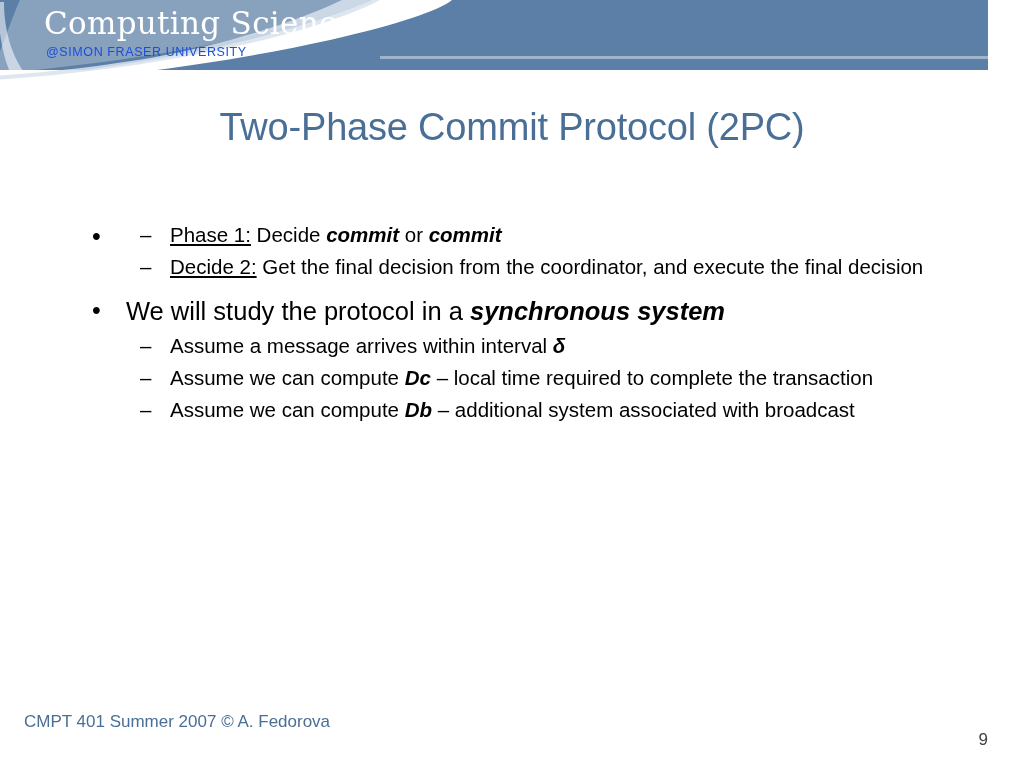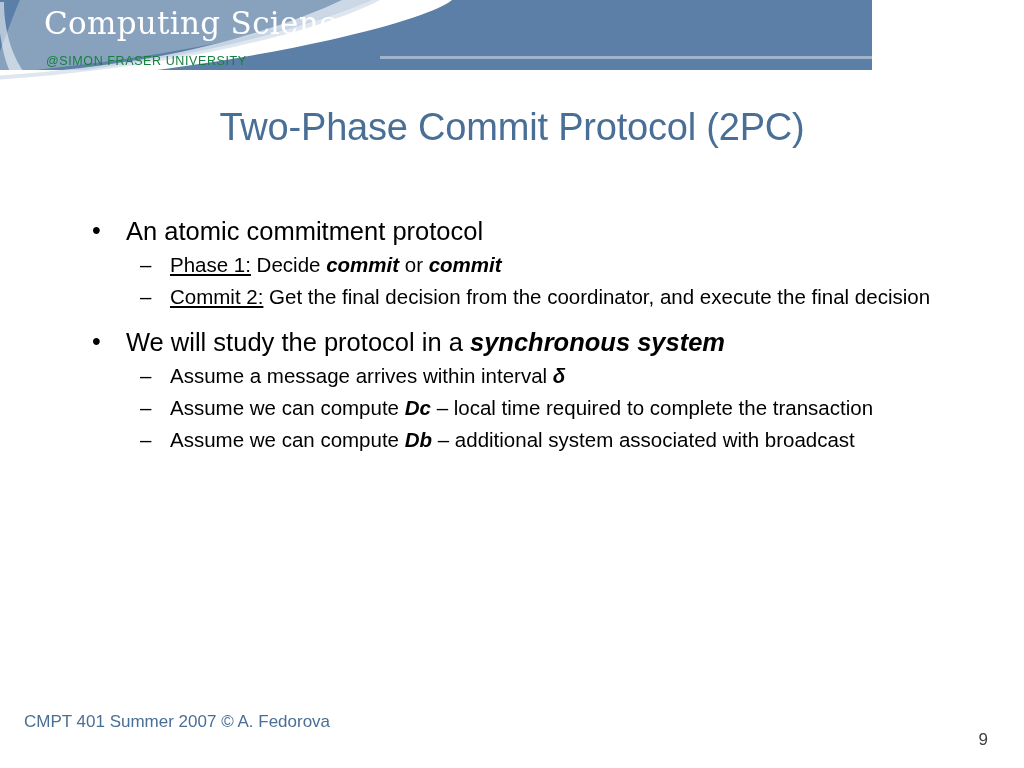--- a/index.html
+++ b/index.html
@@ -12,21 +12,21 @@
     background: #ffffff;
     font-family: "Liberation Sans", sans-serif;
     overflow: hidden;
     position: relative;
   }
 
   
   .header {
     position: absolute;
     top: 0; left: 0;
-    width: 872px;
+    width: 988px;
     height: 86px;
     overflow: hidden;
   }
   .header-svg { display: block; }
   .brand-text {
     position: absolute;
     left: 44px;
     top: 8px;
     color: #ffffff;
     line-height: 1;
@@ -34,25 +34,25 @@
   .brand-main {
     font-size: 31px;
     font-family: "DejaVu Serif", serif;
     font-weight: normal;
     letter-spacing: 0.3px;
     color: #ffffff;
     display: block;
   }
   .brand-sub {
     display: block;
-    margin-top: 16px;
+    margin-top: 7px;
     margin-left: 2px;
     font-size: 12.5px;
     letter-spacing: 0.6px;
-    color: #15803d;
+    color: #1d4ed8;
     font-family: "Liberation Sans", sans-serif;
   }
 
   
   .slide-title {
     position: absolute;
     top: 106px;
     left: 0;
     width: 1024px;
     text-align: center;
@@ -151,29 +151,28 @@
   </div>
 </div>
 
 <div class="slide-title">Two-Phase Commit Protocol (2PC)</div>
 
 <div class="content">
   <ul class="level1">
 
     <li class="l1">
       <span class="bullet">•</span>
-      <span>An atomic commitment protocol</span>
       <ul class="level2">
         <li class="l2">
           <span class="dash">–</span>
           <span class="u">Phase 1:</span><span> Decide </span><span class="b">commit</span><span> or </span><span class="b">commit</span>
         </li>
         <li class="l2">
           <span class="dash">–</span>
-          <span class="u">Commit 2:</span><span> Get the final decision from the coordinator, and execute the final decision</span>
+          <span class="u">Decide 2:</span><span> Get the final decision from the coordinator, and execute the final decision</span>
         </li>
       </ul>
     </li>
 
     <li class="l1 gap-top">
       <span class="bullet">•</span>
       <span>We will study the protocol in a </span><span class="bi">synchronous system</span>
       <ul class="level2">
         <li class="l2">
           <span class="dash">–</span>

